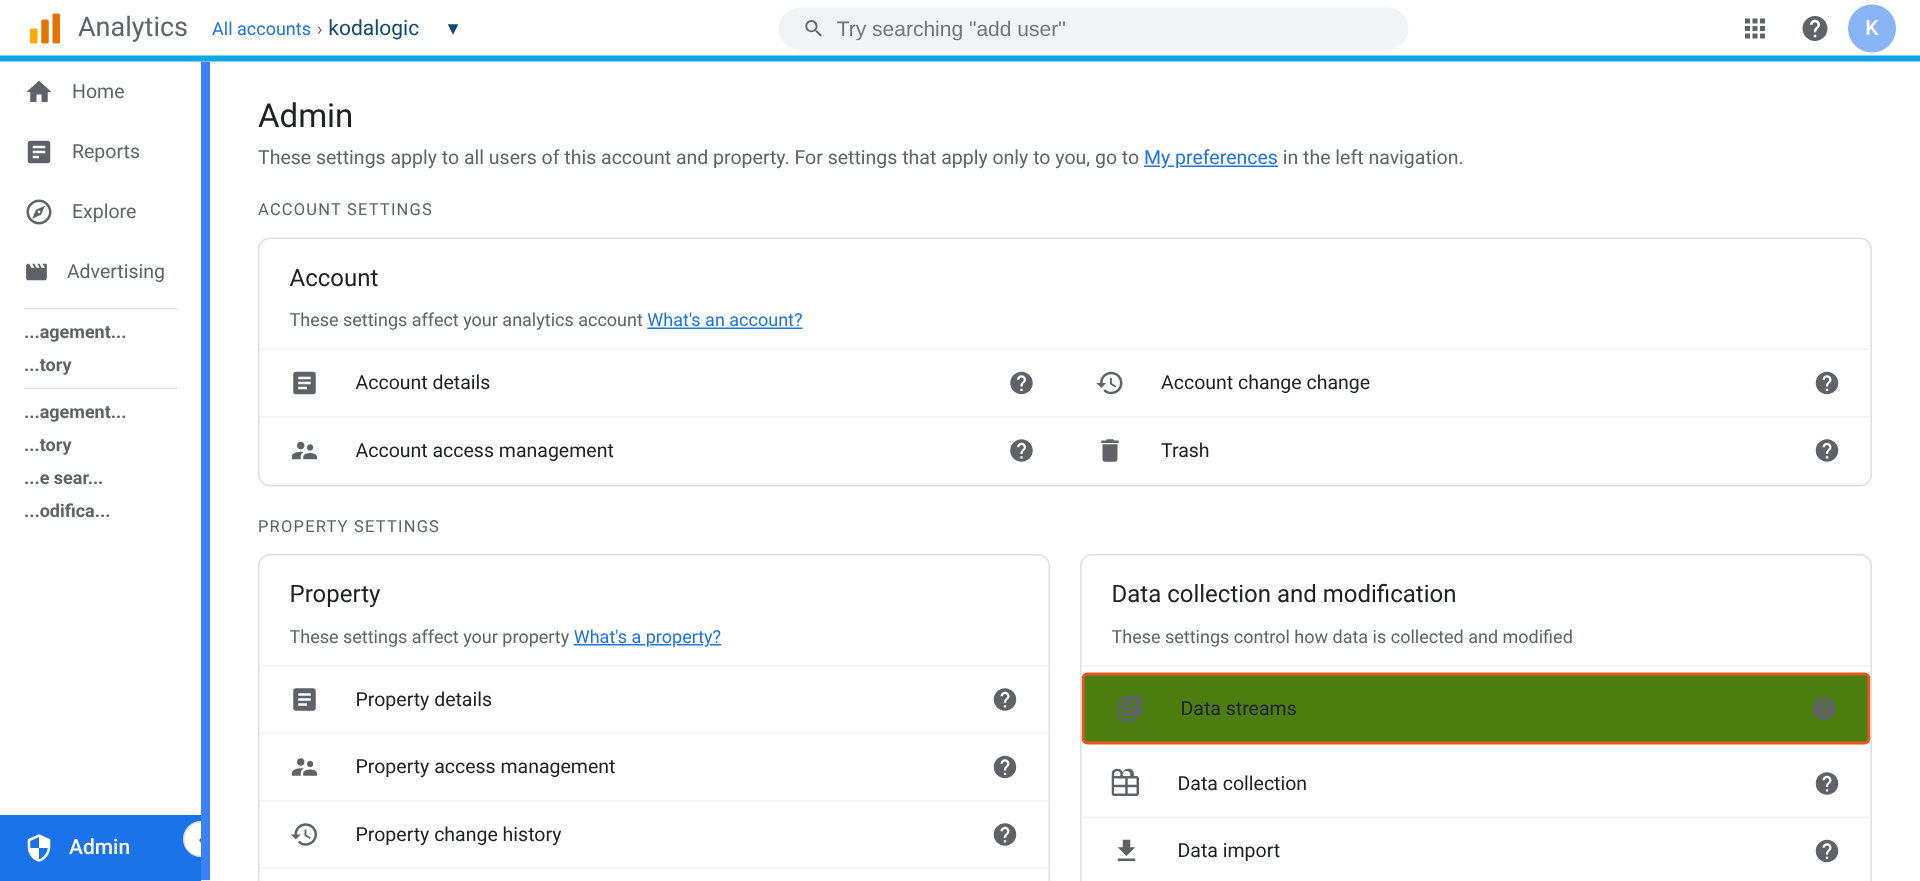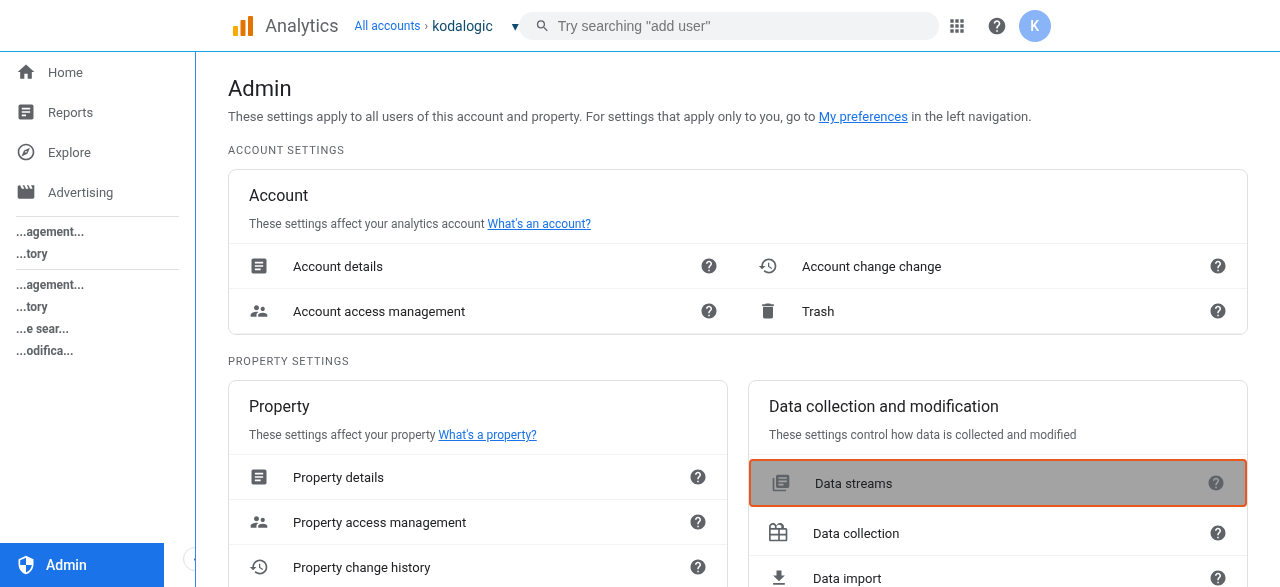--- a/index.html
+++ b/index.html
@@ -1,26 +1,26 @@
 <!DOCTYPE html>
 <html><head>
   <meta charset="utf-8">
   <style>
     * { box-sizing: border-box; margin: 0; padding: 0; }
     body { font-family: 'Google Sans', Roboto, Arial, sans-serif; font-size: 14px; color: #202124; background: #fff; display: flex; flex-direction: column; height: 587px; overflow: hidden; }
 
     
     .topbar {
-      height: 52px;
+      height: 41px;
       display: flex;
       align-items: center;
       padding: 0 16px;
-      border-bottom: 1px solid #0ea5e9;
+      border-bottom: 4px solid #0ea5e9;
       flex-shrink: 0;
-      justify-content: center;
+      justify-content: space-between;
     }
     .topbar-left {
       display: flex;
       align-items: center;
       gap: 8px;
     }
     .logo-icon {
       width: 28px;
       height: 28px;
     }
@@ -95,24 +95,24 @@
 
     
     .main-layout {
       display: flex;
       flex: 1;
       overflow: hidden;
     }
 
     
     .sidebar {
-      width: 196px;
+      width: 140px;
       flex-shrink: 0;
       background: #fff;
-      border-right: 1px solid #3b82f6;
+      border-right: 6px solid #3b82f6;
       display: flex;
       flex-direction: column;
       overflow-y: auto;
       position: relative;
     }
     .sidebar-item {
       display: flex;
       align-items: center;
       gap: 12px;
       padding: 10px 16px;
@@ -496,21 +496,21 @@
         </div>
 
       </div>
 
       <div class="data-collection-card">
         <div class="card-header">
           <div class="card-title">Data collection and modification</div>
           <div class="card-subtitle">These settings control how data is collected and modified</div>
         </div>
 
-        <div class="card-item data-streams-item" style="background: #a3a3a3;">
+        <div class="card-item data-streams-item" style="background: #4d7c0f;">
           <div class="card-item-left">
             <svg width="20" height="20" viewBox="0 0 24 24" fill="#5f6368">
                 <path d="M4 6H2v14c0 1.1.9 2 2 2h14v-2H4V6zm16-4H8c-1.1 0-2 .9-2 2v12c0 1.1.9 2 2 2h12c1.1 0 2-.9 2-2V4c0-1.1-.9-2-2-2zm-1 9H9V9h10v2zm-4 4H9v-2h6v2zm4-8H9V5h10v2z"></path>
               </svg>
             <span>Data streams</span>
           </div>
           <svg width="18" height="18" viewBox="0 0 24 24" fill="#5f6368">
               <path d="M12 2C6.48 2 2 6.48 2 12s4.48 10 10 10 10-4.48 10-10S17.52 2 12 2zm1 17h-2v-2h2v2zm2.07-7.75l-.9.92C13.45 12.9 13 13.5 13 15h-2v-.5c0-1.1.45-2.1 1.17-2.83l1.24-1.26c.37-.36.59-.86.59-1.41 0-1.1-.9-2-2-2s-2 .9-2 2H8c0-2.21 1.79-4 4-4s4 1.79 4 4c0 .88-.36 1.68-.93 2.25z"></path>
             </svg>
         </div>

